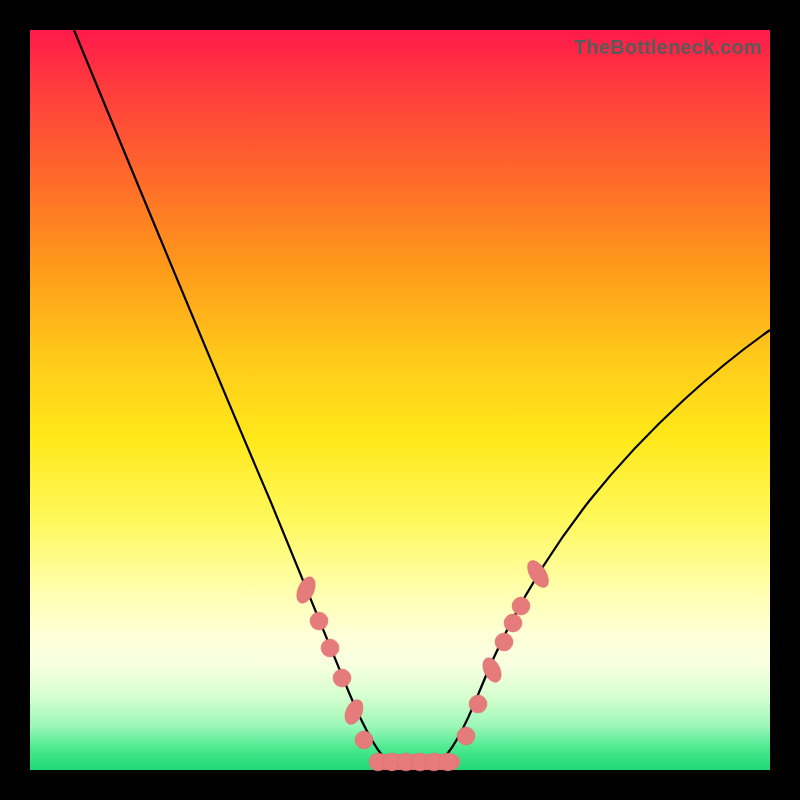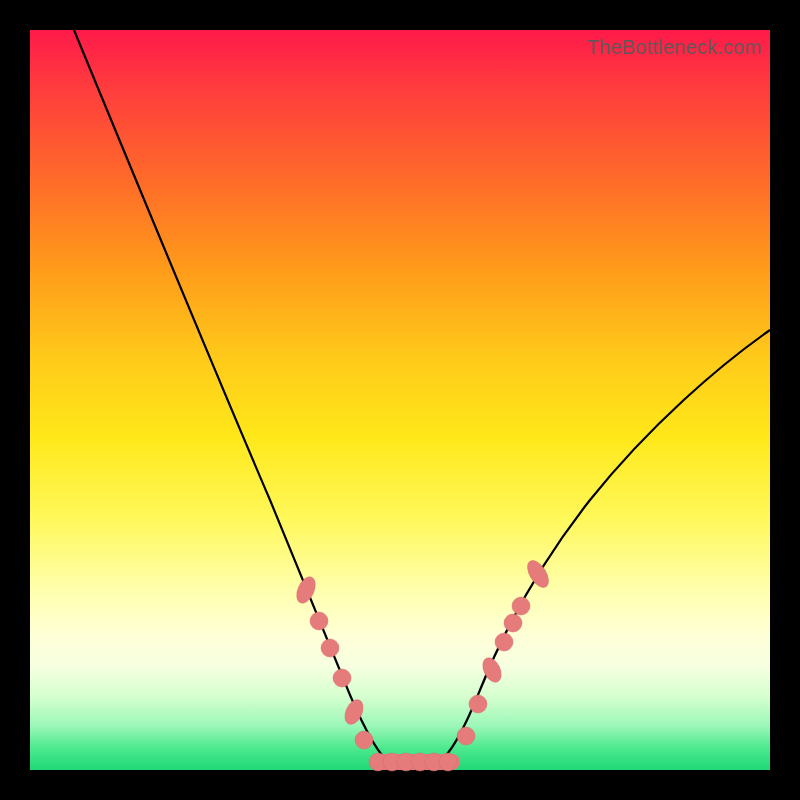--- a/index.html
+++ b/index.html
@@ -38,21 +38,21 @@
       #9cf7b8 94%,
       #4ee98f 97%,
       #1fd876 100%);
   }
   .watermark {
     position: absolute;
     top: 6px;
     right: 8px;
     color: #5a5a5a;
     font-size: 20px;
-    font-weight: 400;
+    font-weight: 700;
     letter-spacing: 0.2px;
     user-select: none;
   }
   svg.curve {
     position: absolute;
     left: 0;
     top: 0;
     width: 740px;
     height: 740px;
     overflow: visible;

